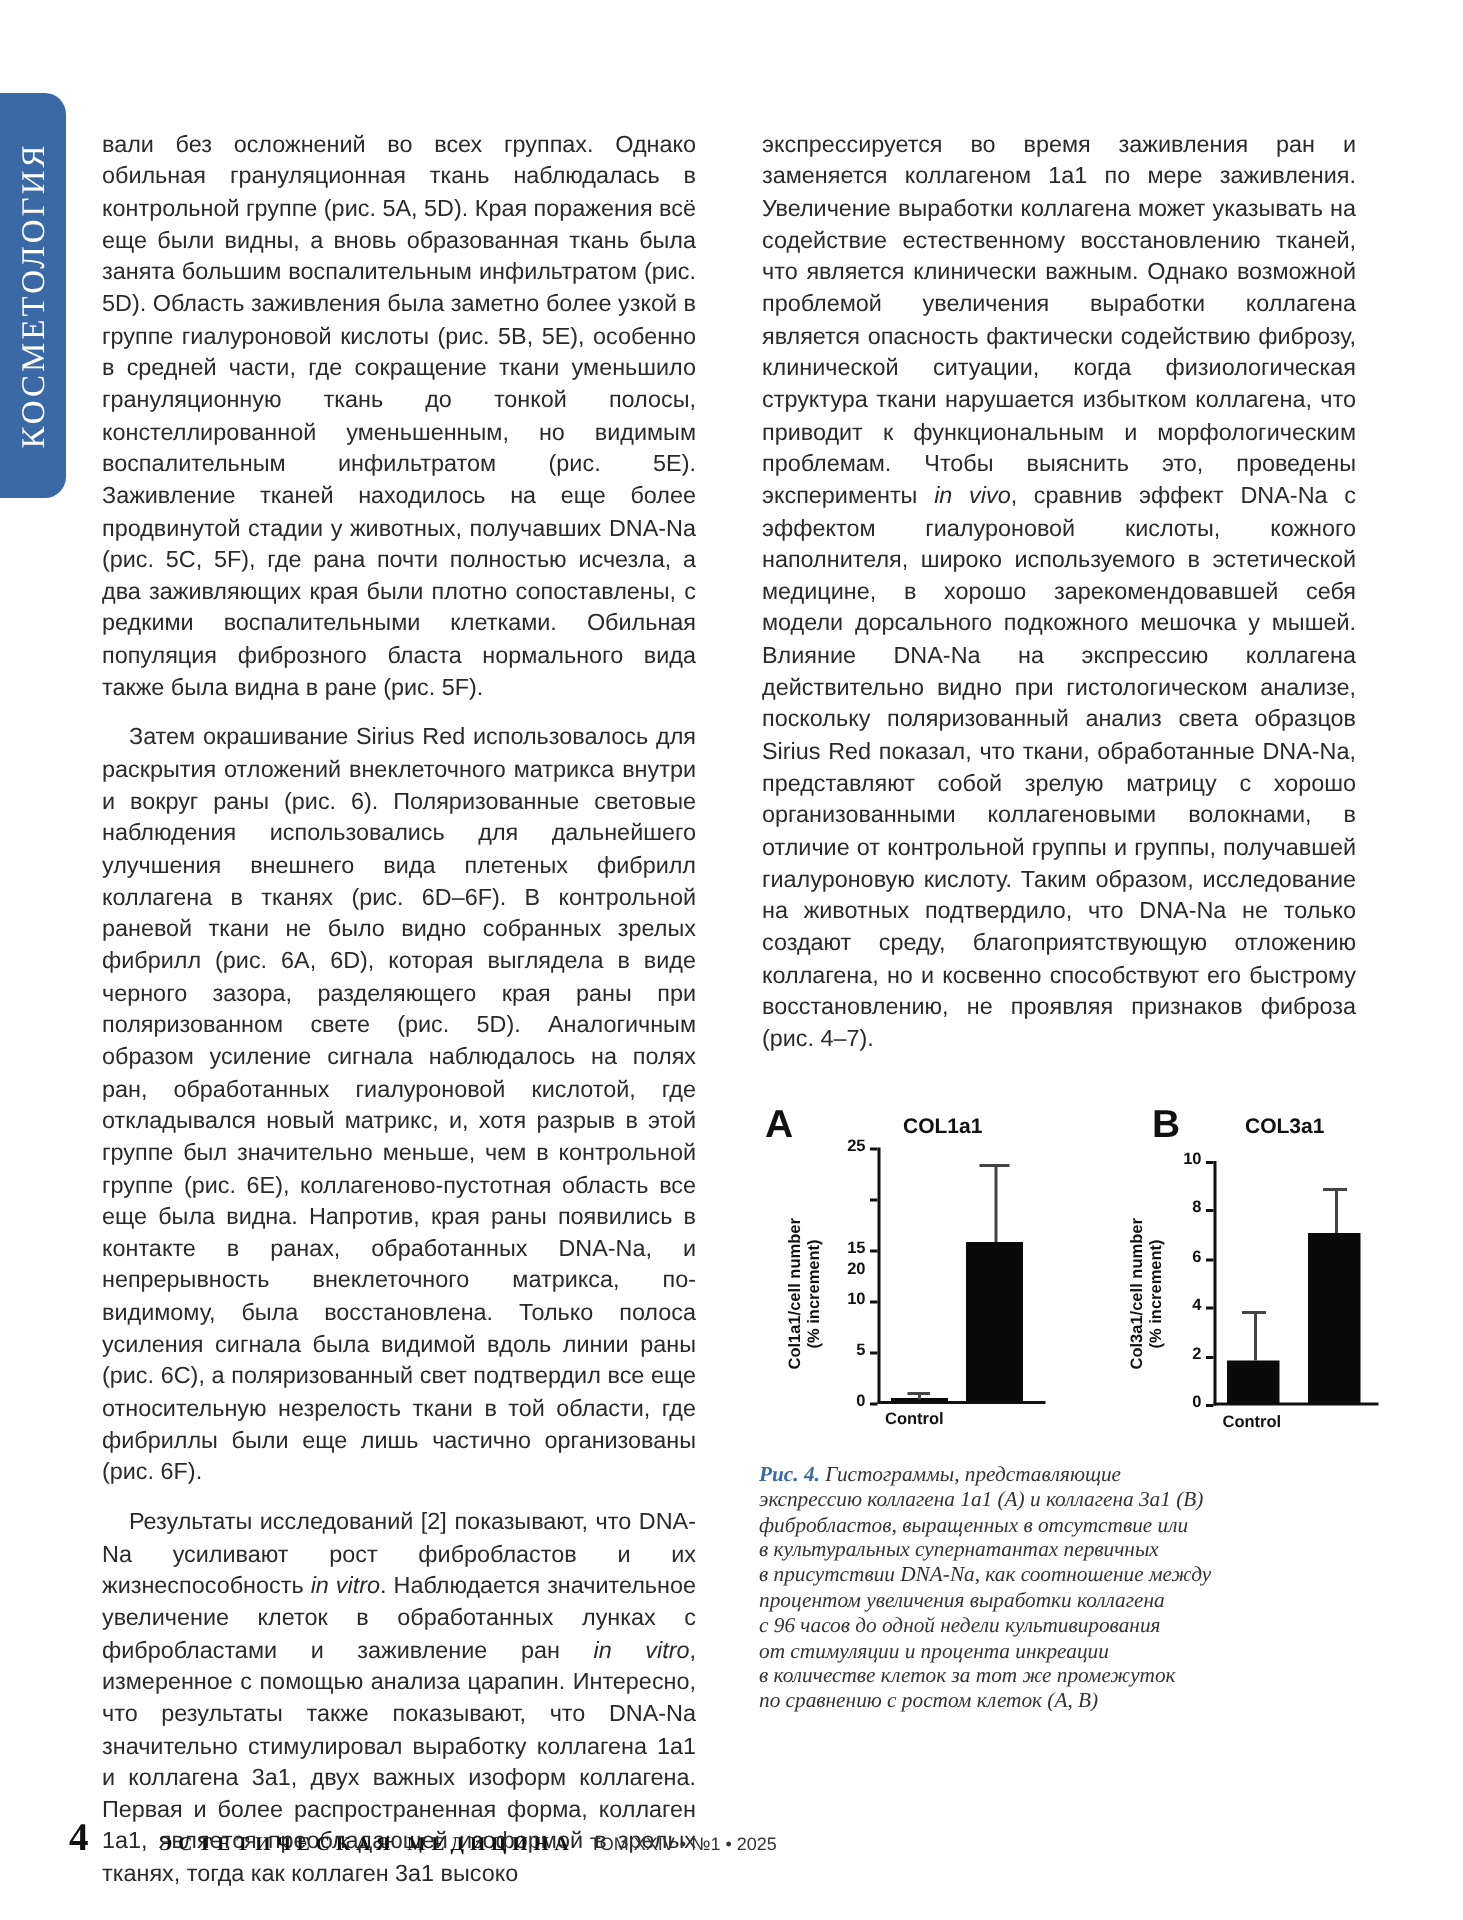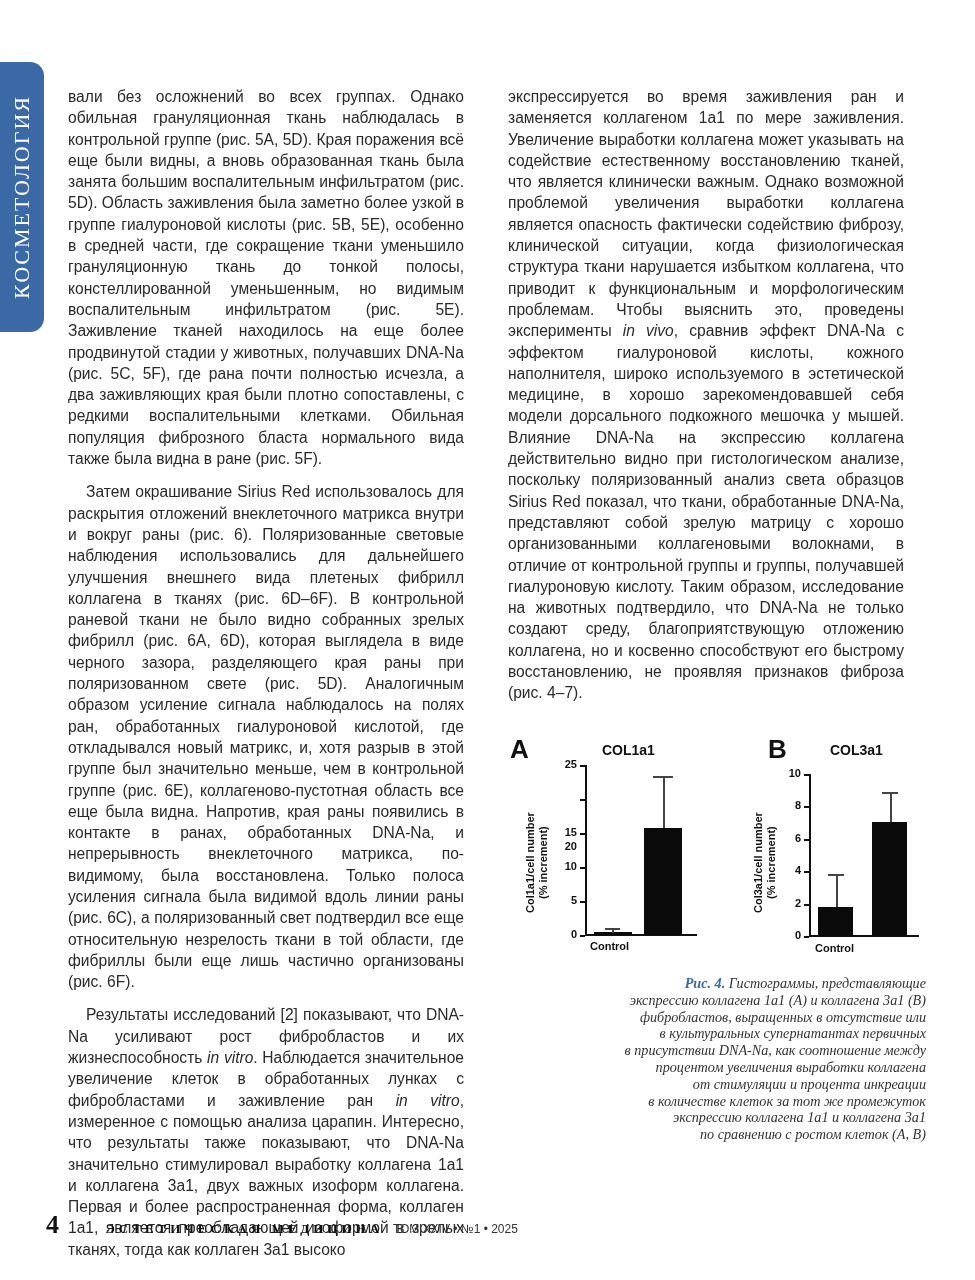--- a/index.html
+++ b/index.html
@@ -27,21 +27,21 @@
   .xaxis { position: absolute; height: 2px; background: #111; }
   .tick { position: absolute; height: 1.5px; width: 5px; background: #111; }
   .ticklab { position: absolute; font-weight: bold; font-size: 11px; color: #111; text-align: right; width: 24px; }
   .bar { position: absolute; background: #0a0a0a; }
   .err-v { position: absolute; width: 1.5px; background: #444; }
   .err-h { position: absolute; height: 1.5px; background: #444; }
   .xcat { position: absolute; font-weight: bold; font-size: 11px; color: #111; text-align: center; }
 
   .caption { position: absolute; left: 506px; top: 975px; width: 420px; font-family: "Liberation Serif", serif; font-style: italic; font-size: 14.2px; line-height: 16.8px; color: #333; }
   .caption .label { color: #3a69a6; font-weight: bold; }
-  .caption div { white-space: nowrap; text-align: right; }
+  .caption div { white-space: nowrap; }
 
   .footer { position: absolute; left: 46px; top: 1210px; width: 900px; height: 30px; display: flex; align-items: baseline; }
   .page-num { font-family: "Liberation Serif", serif; font-weight: bold; font-size: 26px; color: #111; width: 60px; }
   .journal { font-family: "Liberation Serif", serif; font-weight: bold; font-size: 13px; letter-spacing: 4px; color: #111; margin-right: 10px; }
   .issue { font-family: "Liberation Sans", sans-serif; font-size: 12px; color: #333; }
 </style>
 </head>
 <body>
 
 <div class="side-tab">
@@ -125,23 +125,23 @@
   </div>
 </div>
 
 <div class="caption">
   <div><span class="label">Рис. 4.</span> <span>Гистограммы, представляющие</span></div>
   <div>экспрессию коллагена 1a1 (A) и коллагена 3a1 (B)</div>
   <div>фибробластов, выращенных в отсутствие или</div>
   <div>в культуральных супернатантах первичных</div>
   <div>в присутствии DNA-Na, как соотношение между</div>
   <div>процентом увеличения выработки коллагена</div>
+  <div>с 96 часов до одной недели культивирования</div>
   <div>от стимуляции и процента инкреации</div>
   <div>в количестве клеток за тот же промежуток</div>
-  <div>экспрессию коллагена 1a1 и коллагена 3a1</div>
   <div>по сравнению с ростом клеток (A, B)</div>
 </div>
 
 <div class="footer">
   <span class="page-num">4</span>
   <span class="journal">ЭСТЕТИЧЕСКАЯ МЕДИЦИНА</span>
   <span class="issue">ТОМ XXIV • №1 • 2025</span>
 </div>
 
 </body></html>

